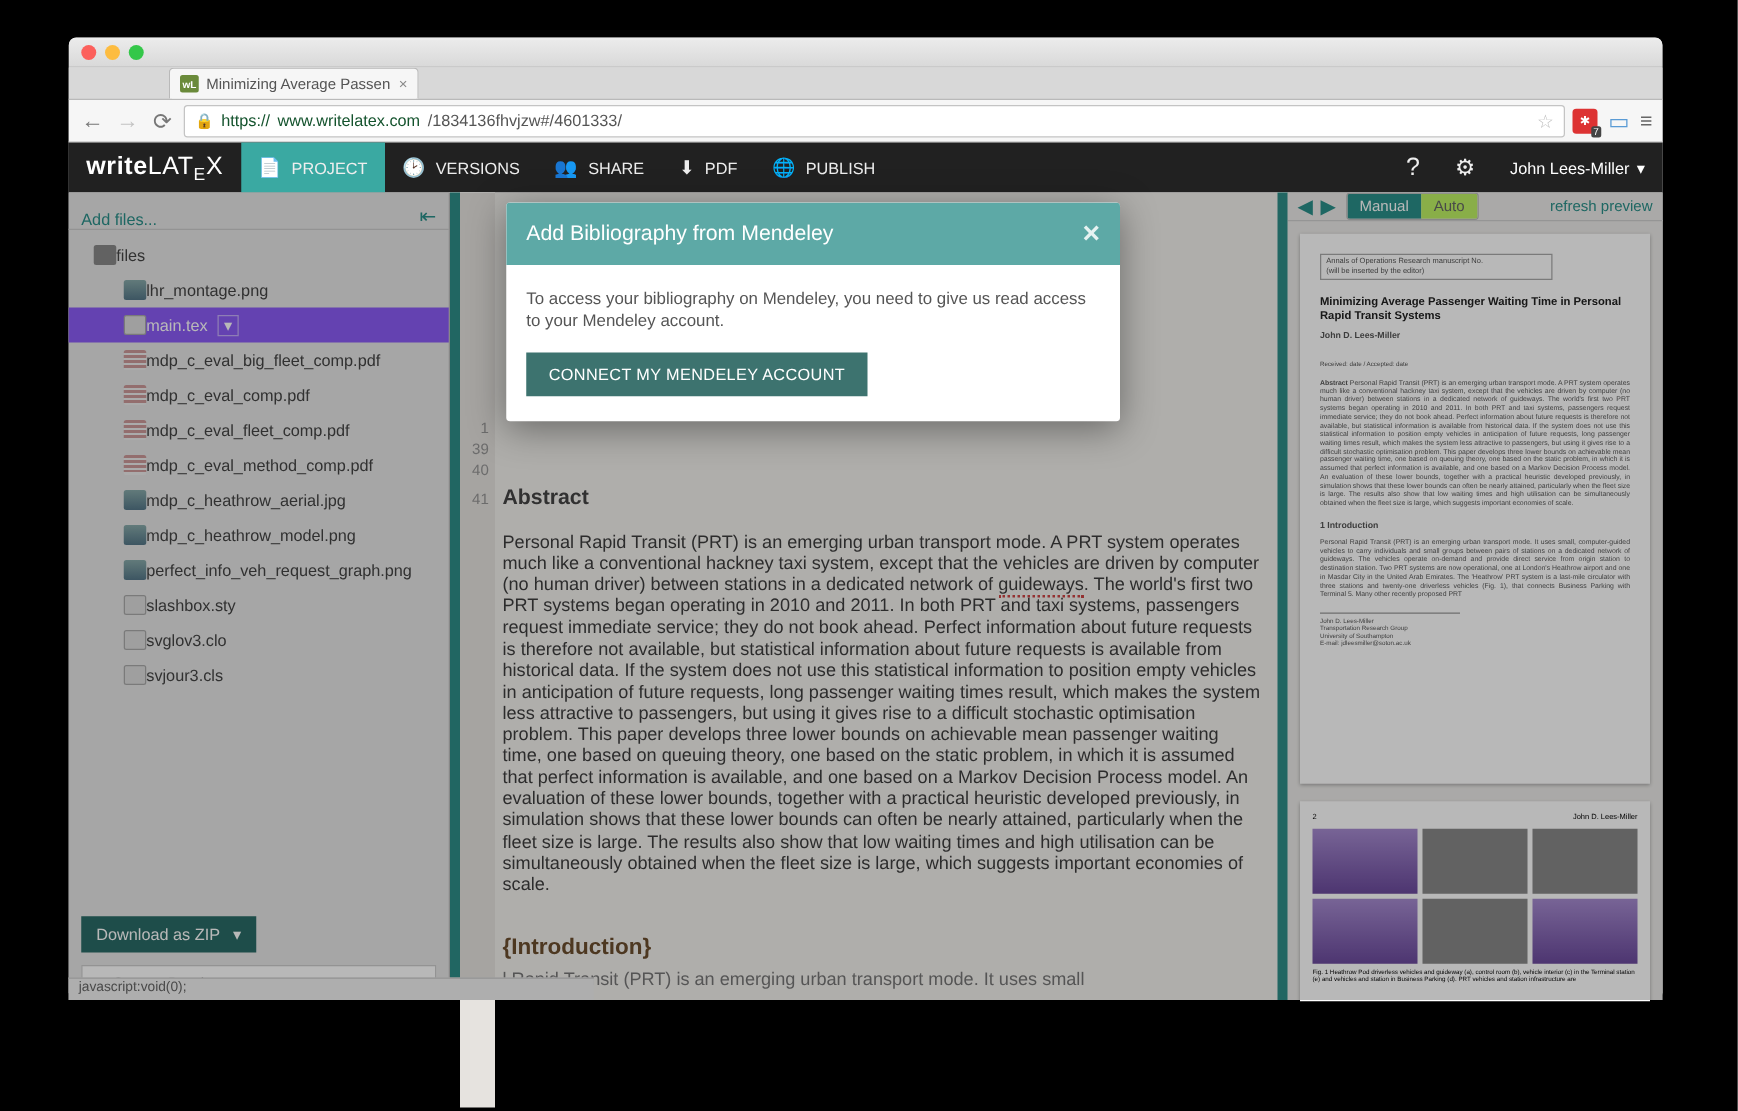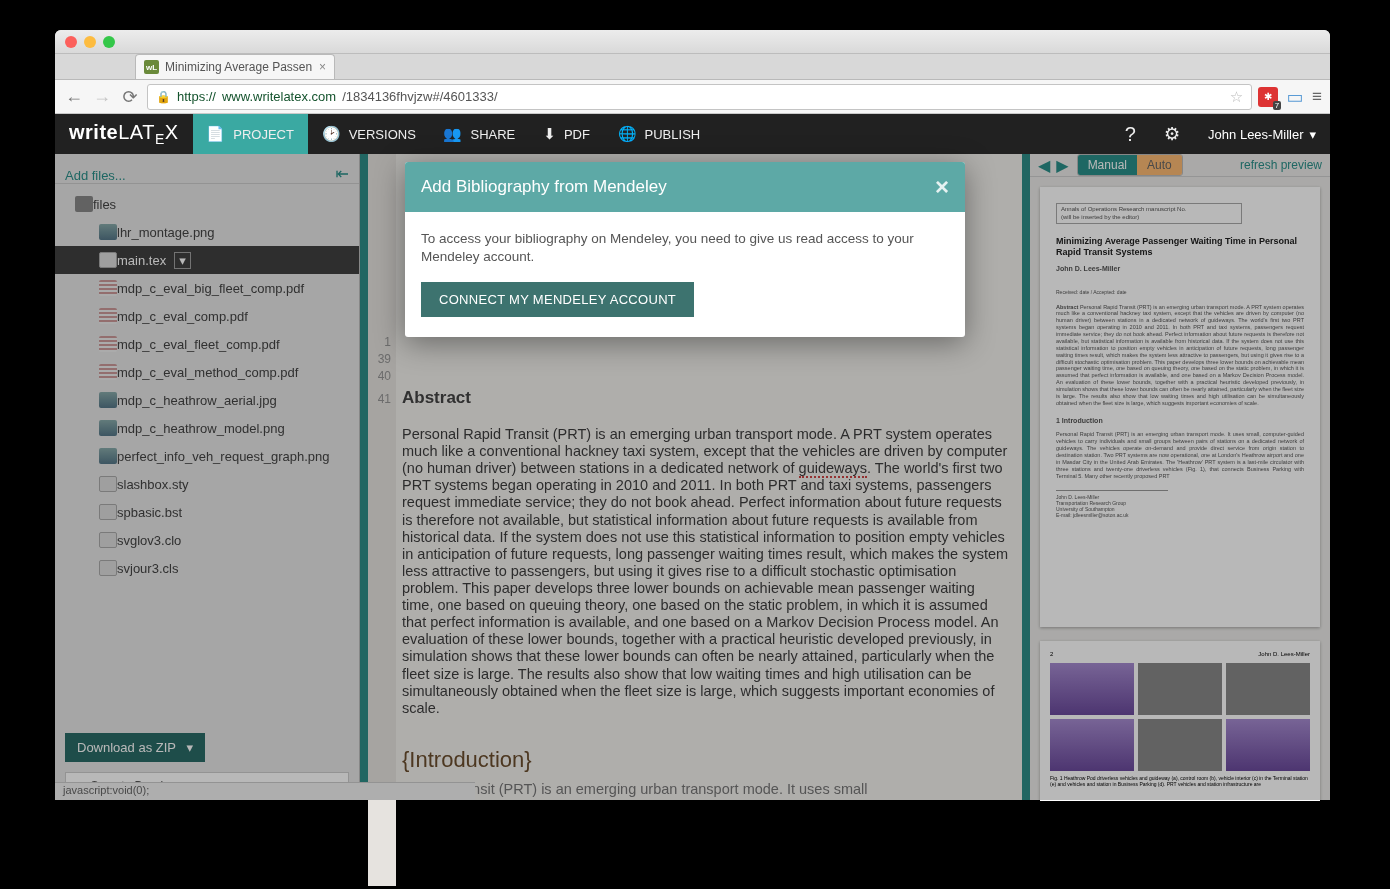--- a/index.html
+++ b/index.html
@@ -30,53 +30,53 @@
 .abtn .ic{font-size:15px}
 .spacer{flex:1}
 .user{font-size:13px;padding:0 14px;display:flex;align-items:center;gap:6px;cursor:pointer}
 .workarea{height:calc(100% - 124px);display:flex;position:relative}
 .dim{position:absolute;inset:0;background:rgba(0,0,0,.28);z-index:5;pointer-events:none}
 .sidebar{width:305px;background:#e6e6e6;border-right:1px solid #bbb;display:flex;flex-direction:column}
 .addfiles{height:30px;border-bottom:1px solid #ccc;display:flex;align-items:flex-end;padding:0 10px;color:#2a8f89;font-size:13px;justify-content:space-between}
 .tree{padding:6px 0;font-size:13px;color:#444}
 .trow{height:28px;display:flex;align-items:center;padding-left:20px;cursor:pointer}
 .trow.indent{padding-left:44px}
-.trow.sel{background:#404040;color:#fff}
+.trow.sel{background:#8b5cf6;color:#fff}
 .ficon{width:18px;height:16px;background:#999;border-radius:2px;flex-shrink:0}
 .ficon.img{background:linear-gradient(#8aa,#578)}
 .ficon.pdf{background:repeating-linear-gradient(#c99,#c99 2px,#eee 2px,#eee 4px)}
 .ficon.txt{background:#ddd;border:1px solid #aaa}
 .ficon.fold{background:#888}
 .dlzip{margin:10px;background:#2a6b67;color:#fff;padding:7px 12px;font-size:13px;display:inline-flex;align-items:center;gap:8px;cursor:pointer;width:140px;justify-content:space-between}
 .dropbox{margin:0 10px;background:#fff;border:1px solid #ccc;padding:6px 10px;font-size:12px;color:#555;display:inline-flex;align-items:center;gap:6px;cursor:pointer}
 .editor{flex:1;background:#f3f1ee;display:flex;flex-direction:column;position:relative;border-left:8px solid #2e8e88;border-right:8px solid #2e8e88}
 .gutter{width:28px;background:#e6e3df;color:#969696;font-size:12px;text-align:right;padding-right:5px;position:absolute;left:0;top:0;bottom:0;padding-top:180px}
 .gutter div{height:17px;line-height:17px}
 .edbody{padding:180px 12px 0 34px;font-size:14px;color:#3d3d3d}
 .edbody h3{font-size:17px;margin:4px 0 8px;color:#444}
 .edbody p{font-size:14.5px;line-height:1.18;font-family:"Helvetica Neue",Arial,sans-serif;color:#3e3e3e}
 .edbody .hl{border-bottom:2px dotted #c44}
-.intro{font-size:22px;color:#6b4e2e;font-weight:normal;margin-top:30px}
+.intro{font-size:18px;color:#6b4e2e;font-weight:bold;margin-top:30px}
 .brace{color:#6b4e2e}
 .gut2{position:absolute;left:0;top:552px}
 .preview{width:300px;background:#ecebe9;display:flex;flex-direction:column}
 .pvbar{height:30px;display:flex;align-items:center;padding:0 8px;border-bottom:1px solid #cfcfcf;font-size:12px;gap:0}
 .seg{display:flex;border:1px solid #bcbcbc;border-radius:3px;overflow:hidden}
-.seg span{padding:3px 10px;cursor:pointer;background:#fdba74;color:#666}
+.seg span{padding:3px 10px;cursor:pointer;background:#bef264;color:#666}
 .seg .on{background:#2a8f89;color:#fff}
 .refresh{margin-left:auto;color:#2a8f89;cursor:pointer}
 .pvwrap{display:flex;flex:1}
 .pages{flex:1;overflow:auto;padding:10px;display:flex;flex-direction:column;gap:14px}
 .page{background:#fff;box-shadow:0 1px 3px rgba(0,0,0,.3);height:440px;padding:16px;font-size:6px;color:#555;line-height:1.25}
 .page .tt{font-size:9px;font-weight:bold;margin:12px 0 4px;color:#222}
 .page2{background:#fff;box-shadow:0 1px 3px rgba(0,0,0,.3);height:160px;padding:10px;font-size:5px}
 .thumbs{display:flex;gap:4px;margin-bottom:4px}
 .th{flex:1;height:52px;background:#888}
 .th.p{background:linear-gradient(#a68bd0,#6b4a9c)}
-.modal{position:absolute;left:350px;top:8px;width:560px;background:#fff;border-radius:3px;box-shadow:0 6px 30px rgba(0,0,0,.4);z-index:20;overflow:hidden}
+.modal{position:absolute;left:350px;top:8px;width:491px;background:#fff;border-radius:3px;box-shadow:0 6px 30px rgba(0,0,0,.4);z-index:20;overflow:hidden}
 .mhead{background:#5da9a6;color:#fff;padding:11px 16px;font-size:17px;display:flex;align-items:center;justify-content:space-between}
 .mhead .cx{font-size:24px;font-weight:bold;cursor:pointer;opacity:.85}
 .mbody{padding:18px 16px 20px;font-size:13.5px;color:#555;line-height:1.35}
 .mbtn{margin-top:16px;background:#3d736f;color:#fff;border:none;padding:10px 18px;font-size:13px;letter-spacing:.3px;cursor:pointer}
 .statusbar{position:absolute;left:0;bottom:0;height:18px;background:#f1f1f1;border-top:1px solid #ccc;font-size:11px;color:#666;padding:1px 8px;width:420px}
 .collapse{color:#2a8f89;font-size:16px}
 </style>
 </head>
 <body>
 
@@ -189,24 +189,20 @@
               <span class="ficon img"></span>
               <span>mdp_c_heathrow_model.png</span>
             </div>
             <div class="trow indent">
               <span class="ficon img"></span>
               <span>perfect_info_veh_request_graph.png</span>
             </div>
             <div class="trow indent">
               <span class="ficon txt"></span>
               <span>slashbox.sty</span>
-            </div>
-            <div class="trow indent">
-              <span class="ficon txt"></span>
-              <span>spbasic.bst</span>
             </div>
             <div class="trow indent">
               <span class="ficon txt"></span>
               <span>svglov3.clo</span>
             </div>
             <div class="trow indent">
               <span class="ficon txt"></span>
               <span>svjour3.cls</span>
             </div>
           </div>

